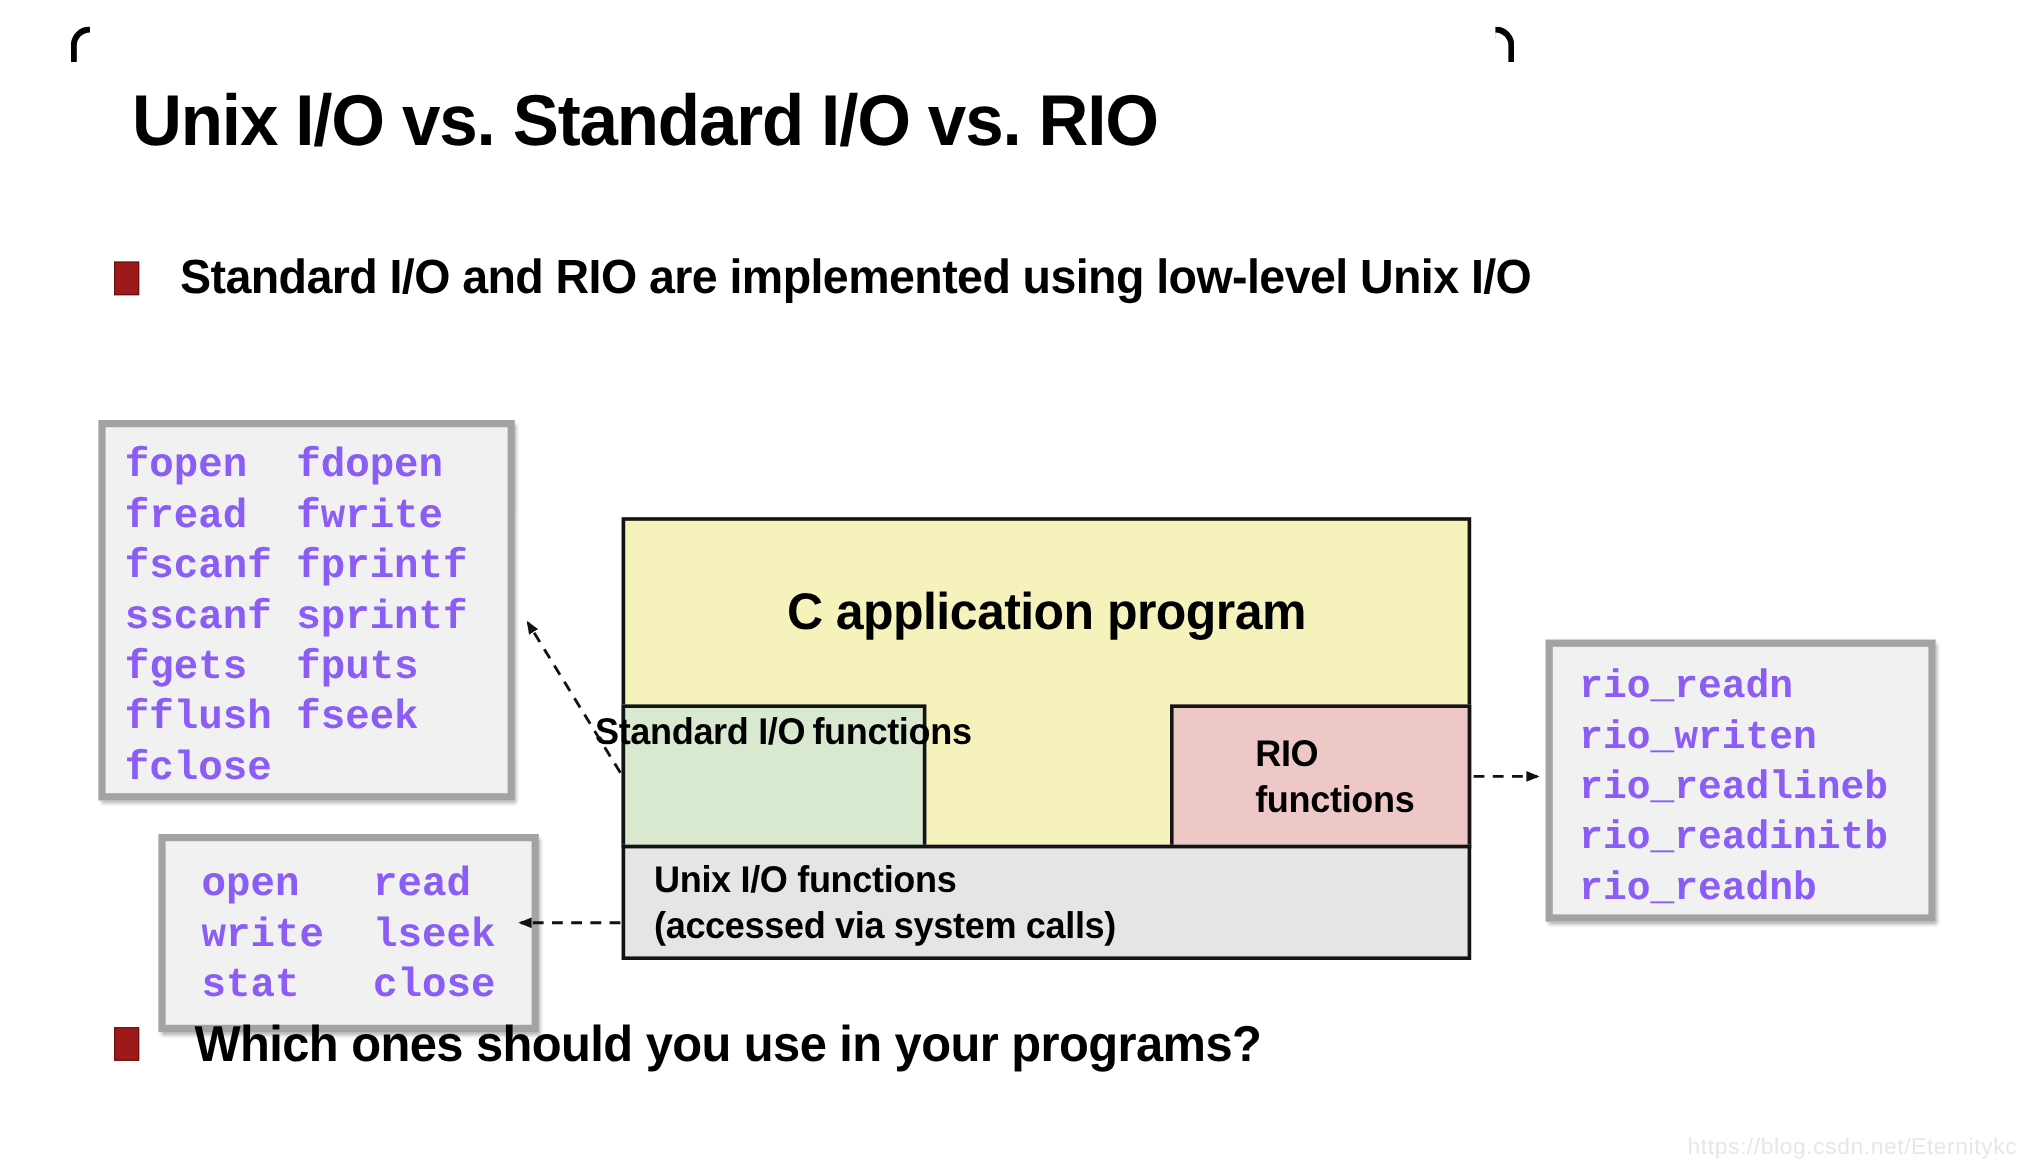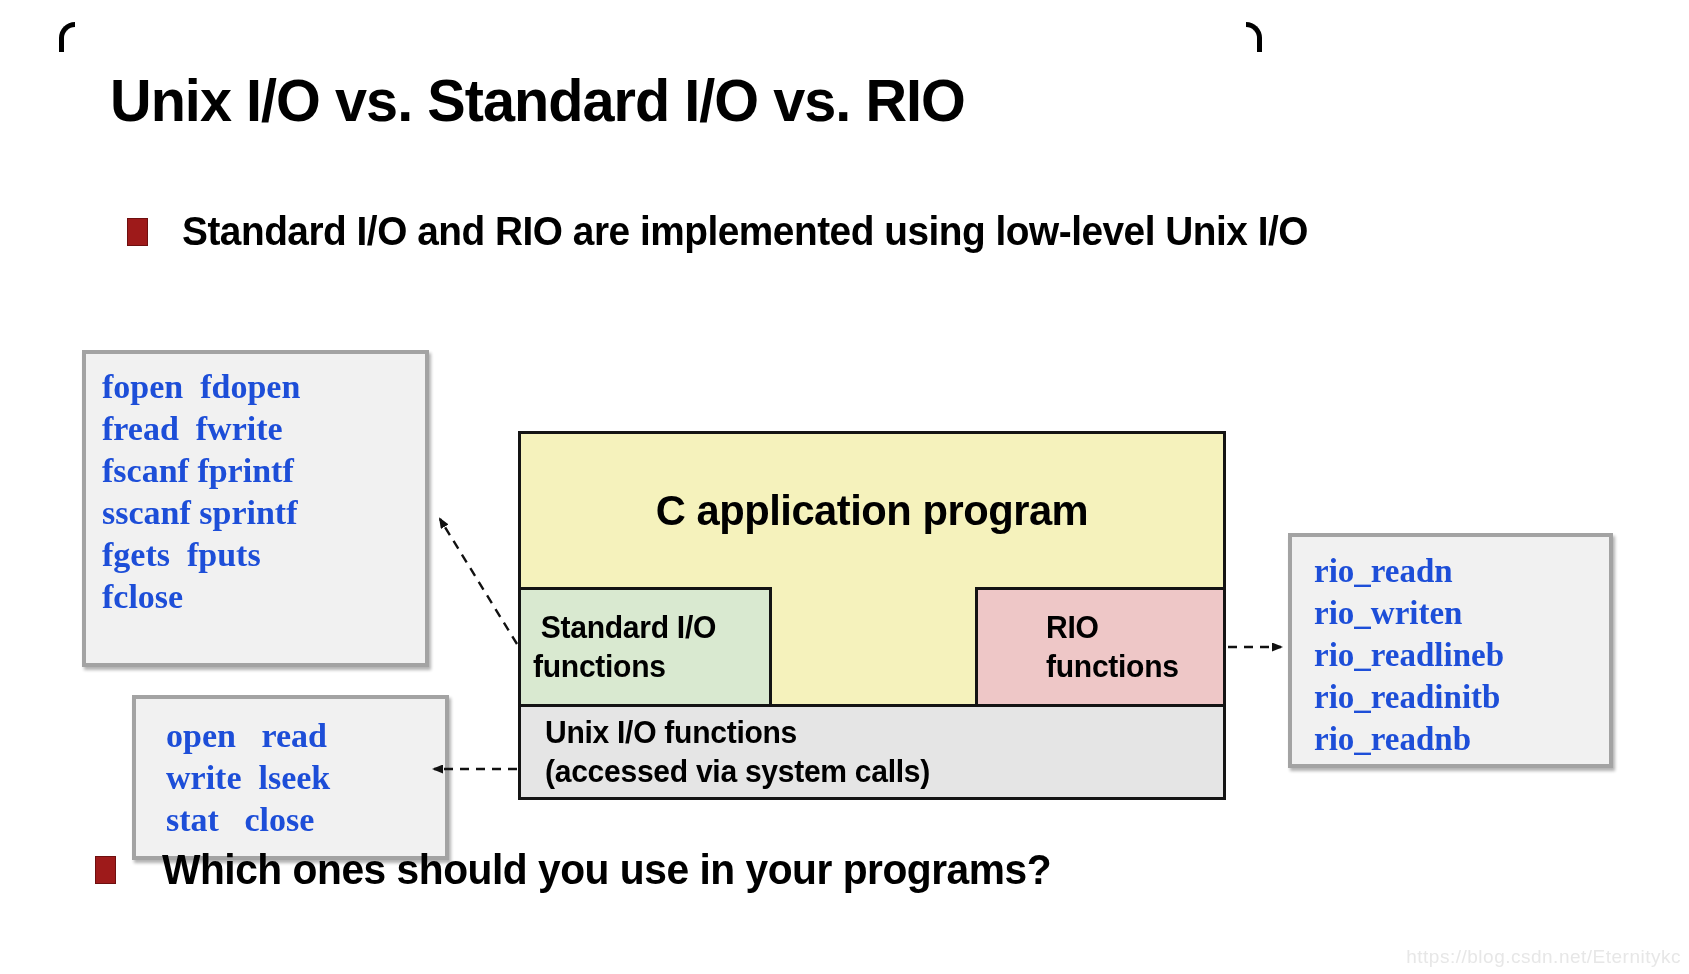--- a/index.html
+++ b/index.html
@@ -14,43 +14,43 @@
   }
   .bullet-row{position:absolute;left:95px;display:flex;align-items:flex-start;}
   .bullet-row .sq{
     width:19px;height:26px;background:#9e1a1a;border:1px solid #6e0f0f;
     margin-top:13px;flex:0 0 auto;
   }
   .bullet-row .btxt{
     margin-left:34px;font-weight:700;letter-spacing:-.5px;white-space:nowrap;
     transform:scaleX(.97);transform-origin:left top;
   }
-  .bullet-1{top:205px;margin-left:32px;}
+  .bullet-1{top:205px;}
   .bullet-1 .btxt{font-size:40px;line-height:52px;}
   .bullet-2{top:843px;gap:12px;}
   .bullet-2 .btxt{font-size:42px;line-height:54px;}
   
   .codebox{
-    position:absolute;background:#f1f1f1;border:4px solid #a3a3a3;
+    position:absolute;background:#f1f1f1;border:6px solid #a3a3a3;
     box-shadow:2px 3px 3px rgba(0,0,0,.30);box-sizing:border-box;
-    font-family:Liberation Serif, serif;font-weight:700;color:#1d4ed8;
+    font-family:Liberation Mono, monospace;font-weight:700;color:#8b5cf6;
   }
   .codebox .code-line{white-space:pre;}
   .box-stdio{left:82px;top:350px;width:347px;height:317px;padding:12px 0 0 16px;font-size:34px;line-height:42px;}
   .box-unix{left:132px;top:695px;width:317px;height:165px;padding:16px 0 0 30px;font-size:34px;line-height:42px;}
   .box-rio{left:1288px;top:533px;width:325px;height:235px;padding:13px 0 0 22px;font-size:33px;line-height:42px;}
   
   .dg{position:absolute;box-sizing:border-box;border:3px solid #141414;}
   .dg-app{left:518px;top:431px;width:708px;height:276px;background:#f5f2bc;z-index:1;}
   .dg-app .app-label{
     height:153px;display:flex;align-items:center;justify-content:center;
     font-size:43px;font-weight:700;letter-spacing:-.5px;transform:scaleX(.97);
   }
   .dg-stdio{left:518px;top:587px;width:254px;height:120px;background:#d9e9d0;z-index:2;
-    display:flex;flex-direction:column;justify-content:center;padding-left:12px;}
+    display:flex;flex-direction:row;justify-content:center;padding-left:12px;}
   .dg-rio{left:975px;top:587px;width:251px;height:120px;background:#eec7c7;z-index:2;
     display:flex;flex-direction:column;justify-content:center;padding-left:68px;}
   .dg-unix{left:518px;top:704px;width:708px;height:96px;background:#e5e5e5;z-index:2;
     display:flex;flex-direction:column;justify-content:center;padding-left:24px;}
   .dg-label{font-size:31px;font-weight:700;line-height:39px;letter-spacing:-.3px;
     transform:scaleX(.97);transform-origin:left center;white-space:nowrap;}
   .dg-stdio .dg-label .indent{padding-left:8px;}
   
   .arrow-layer{position:absolute;left:0;top:0;width:1689px;height:974px;z-index:3;pointer-events:none;}
   
@@ -77,20 +77,21 @@
     <div class="sq"></div>
     <div class="btxt">Standard I/O and RIO are implemented using low-level Unix I/O</div>
   </div>
 
   <div class="codebox box-stdio">
       <div class="code-line">fopen  fdopen</div>
       <div class="code-line">fread  fwrite</div>
       <div class="code-line">fscanf fprintf</div>
       <div class="code-line">sscanf sprintf</div>
       <div class="code-line">fgets  fputs</div>
+      <div class="code-line">fflush fseek</div>
       <div class="code-line">fclose</div>
     </div>
 
   <div class="codebox box-unix">
       <div class="code-line">open   read</div>
       <div class="code-line">write  lseek</div>
       <div class="code-line">stat   close</div>
     </div>
 
   <div class="codebox box-rio">

